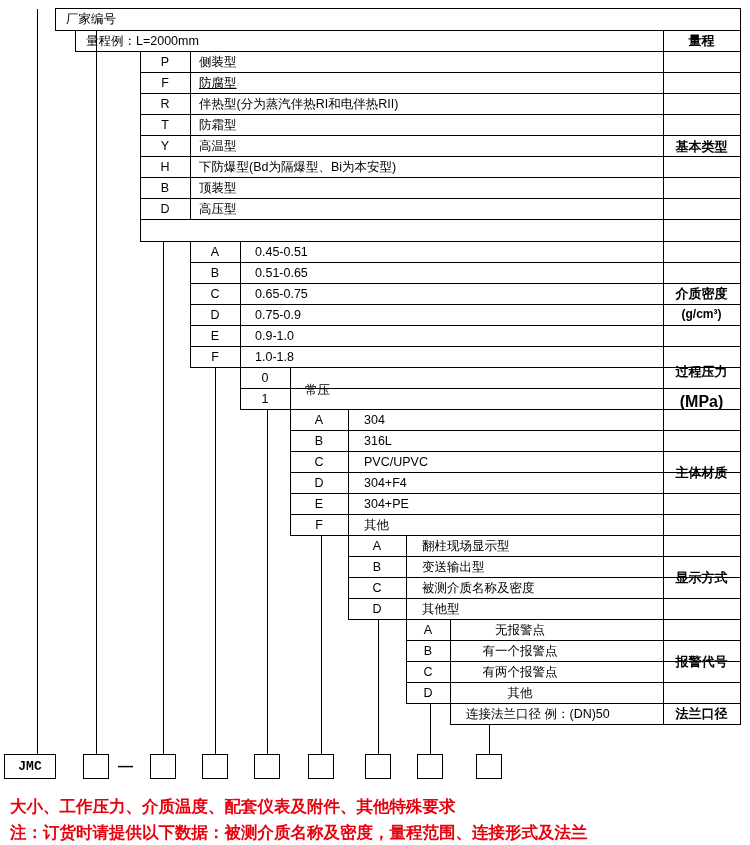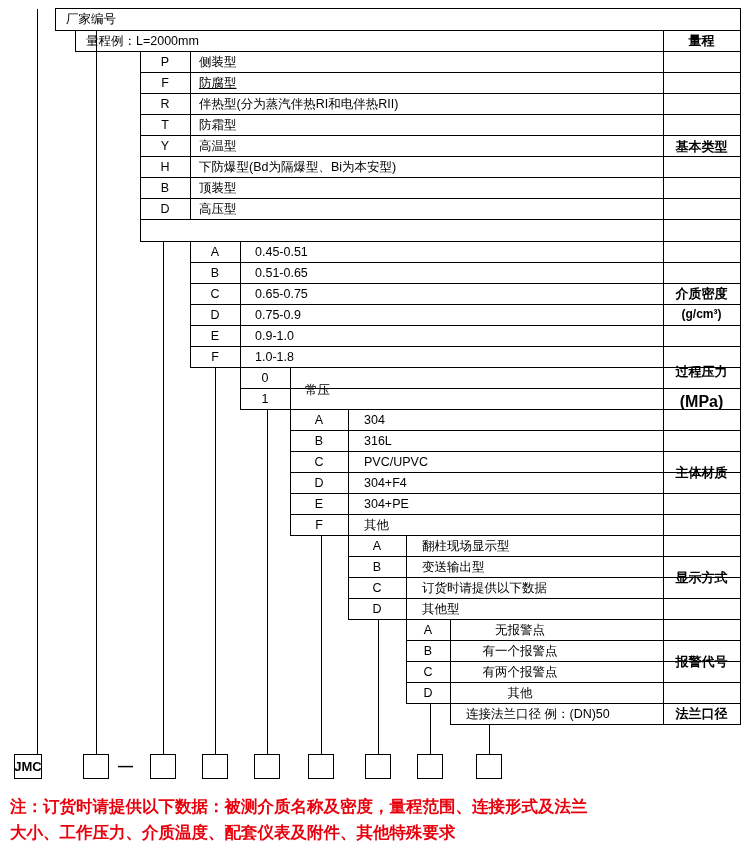--- a/index.html
+++ b/index.html
@@ -225,21 +225,21 @@
 
   <div class="cell noborder code-cell" style="left:348px; top:536px; width:58px; height:20px;">A</div>
   <div class="cell noborder desc-cell" style="left:414px; top:536px; width:240px; height:20px;">翻柱现场显示型</div>
   <div class="hline" style="left:348px; top:556px; width:393px;"></div>
 
   <div class="cell noborder code-cell" style="left:348px; top:557px; width:58px; height:20px;">B</div>
   <div class="cell noborder desc-cell" style="left:414px; top:557px; width:240px; height:20px;">变送输出型</div>
   <div class="hline" style="left:348px; top:577px; width:393px;"></div>
 
   <div class="cell noborder code-cell" style="left:348px; top:578px; width:58px; height:20px;">C</div>
-  <div class="cell noborder desc-cell" style="left:414px; top:578px; width:240px; height:20px;">订货时请提供以下数据</div>
+  <div class="cell noborder desc-cell" style="left:414px; top:578px; width:240px; height:20px;">被测介质名称及密度</div>
   <div class="hline" style="left:348px; top:598px; width:393px;"></div>
 
   <div class="cell noborder code-cell" style="left:348px; top:599px; width:58px; height:20px;">D</div>
   <div class="cell noborder desc-cell" style="left:414px; top:599px; width:240px; height:20px;">其他型</div>
   <div class="hline" style="left:348px; top:619px; width:393px;"></div>
 
   <div class="cell group-cell noborder" style="left:663px; top:535px; width:77px; height:84px;">显示方式</div>
 
   <div class="vline" style="left:406px; top:619px; height:84px;"></div>
   <div class="vline" style="left:450px; top:619px; height:84px;"></div>
@@ -271,32 +271,32 @@
   <div class="vline" style="left:37px; top:9px; height:745px;"></div>
   <div class="vline" style="left:96px; top:31px; height:723px;"></div>
   <div class="vline" style="left:163px; top:241px; height:513px;"></div>
   <div class="vline" style="left:215px; top:367px; height:387px;"></div>
   <div class="vline" style="left:267px; top:409px; height:345px;"></div>
   <div class="vline" style="left:321px; top:535px; height:219px;"></div>
   <div class="vline" style="left:378px; top:619px; height:135px;"></div>
   <div class="vline" style="left:430px; top:703px; height:51px;"></div>
   <div class="vline" style="left:489px; top:724px; height:30px;"></div>
 
-  <div class="bbox" style="left:14px; top:754px; width:28px; height:25px;">JMC</div>
+  <div class="bbox" style="left:4px; top:754px; width:52px; height:25px;font-family:Liberation Mono, monospace;">JMC</div>
 
   <div class="bbox" style="left:83px; top:754px; width:26px; height:25px;"></div>
 
   <div class="dash" style="left:118px; top:758px;">—</div>
 
   <div class="bbox" style="left:150px; top:754px; width:26px; height:25px;"></div>
   <div class="bbox" style="left:202px; top:754px; width:26px; height:25px;"></div>
   <div class="bbox" style="left:254px; top:754px; width:26px; height:25px;"></div>
   <div class="bbox" style="left:308px; top:754px; width:26px; height:25px;"></div>
   <div class="bbox" style="left:365px; top:754px; width:26px; height:25px;"></div>
   <div class="bbox" style="left:417px; top:754px; width:26px; height:25px;"></div>
   <div class="bbox" style="left:476px; top:754px; width:26px; height:25px;"></div>
 
   <div class="note" style="left: 10px; top: 794px; color: rgb(232, 0, 13);">
+    <div>大小、工作压力、介质温度、配套仪表及附件、其他特殊要求</div>
     <div>注：订货时请提供以下数据：被测介质名称及密度，量程范围、连接形式及法兰</div>
-    <div>大小、工作压力、介质温度、配套仪表及附件、其他特殊要求</div>
   </div>
 
 </div>
 
 </body></html>

